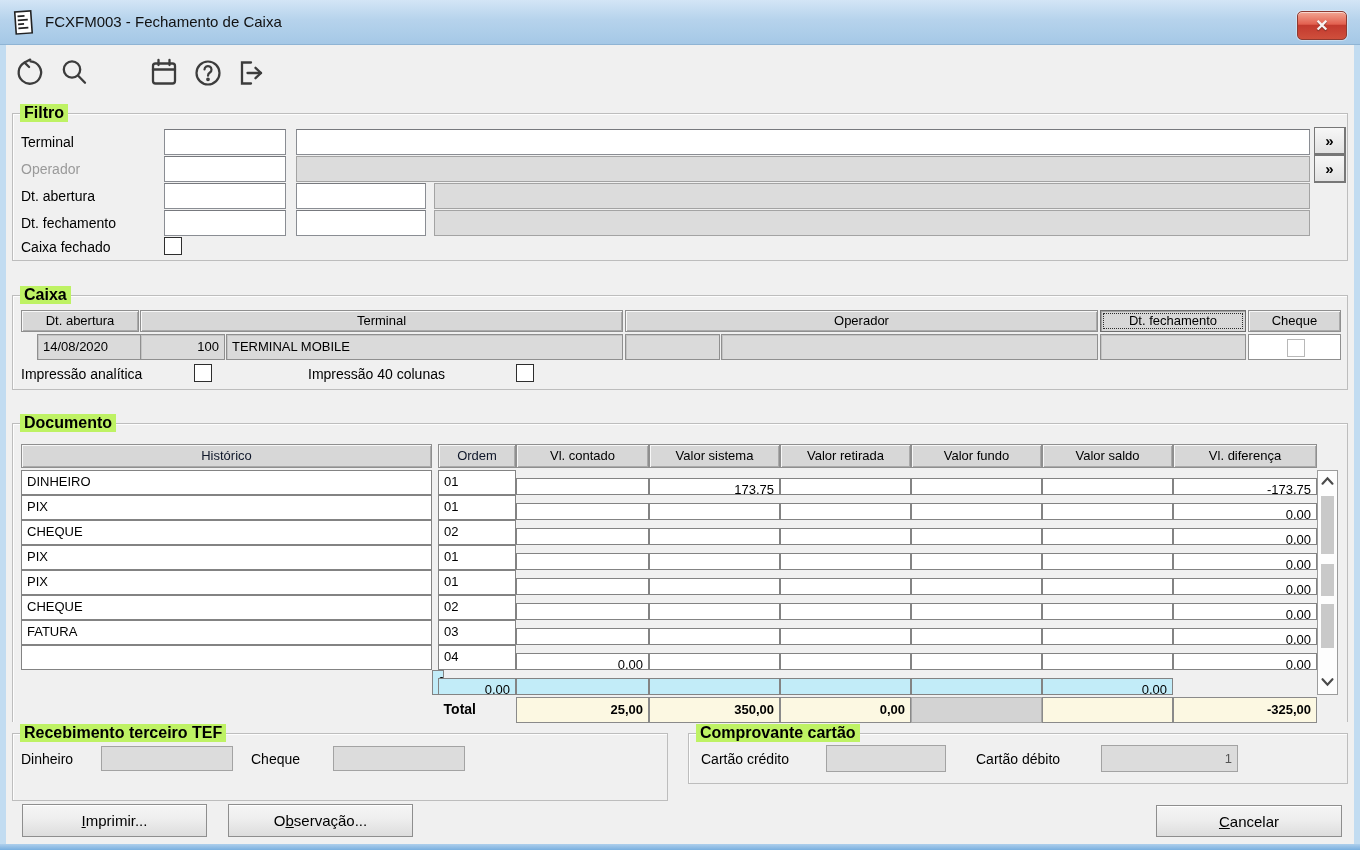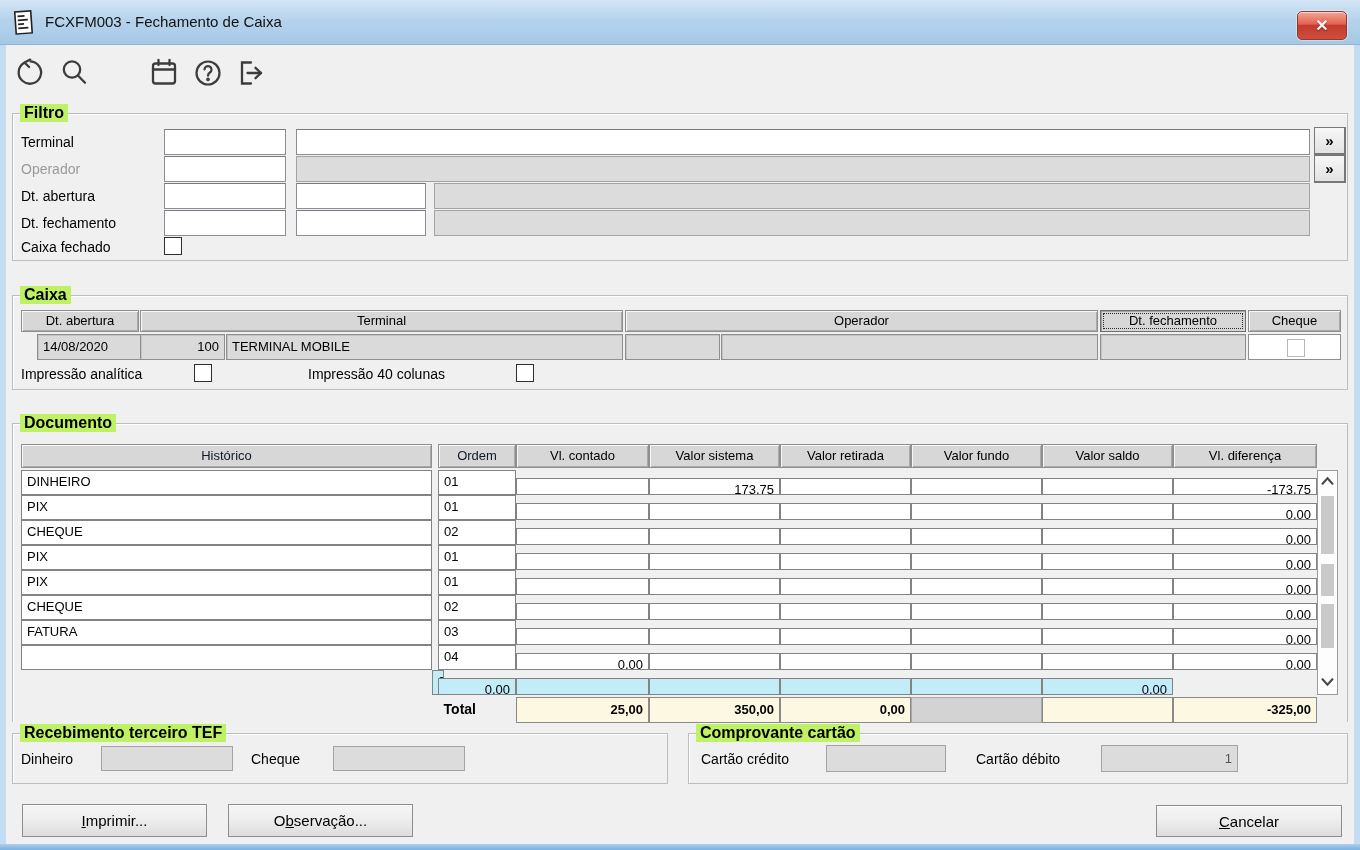--- a/index.html
+++ b/index.html
@@ -339,21 +339,21 @@
       <div class="tot-label" style="grid-column:1/4;">Total</div>
       <div class="tot-cell">25,00</div>
       <div class="tot-cell">350,00</div>
       <div class="tot-cell">0,00</div>
       <div class="tot-gray"></div>
       <div class="tot-cell"></div>
       <div class="tot-cell">-325,00</div>
     </div>
   </div>
 
-  <div class="group" style="left:12px; top:733px; width:656px; height:51px;">
+  <div class="group" style="left:12px; top:733px; width:656px; height:68px;">
     <span class="legend">Recebimento terceiro TEF</span>
     <span class="lbl" style="left:8px; top:17px;">Dinheiro</span>
     <input class="inp gray" style="left: 88px; top: 12px; width: 132px; height: 25px;" disabled="" value="">
     <span class="lbl" style="left:238px; top:17px;">Cheque</span>
     <input class="inp gray" style="left: 320px; top: 12px; width: 132px; height: 25px;" disabled="" value="">
   </div>
 
   <div class="group" style="left:688px; top:733px; width:660px; height:51px;">
     <span class="legend">Comprovante cartão</span>
     <span class="lbl" style="left:12px; top:17px;">Cartão crédito</span>

